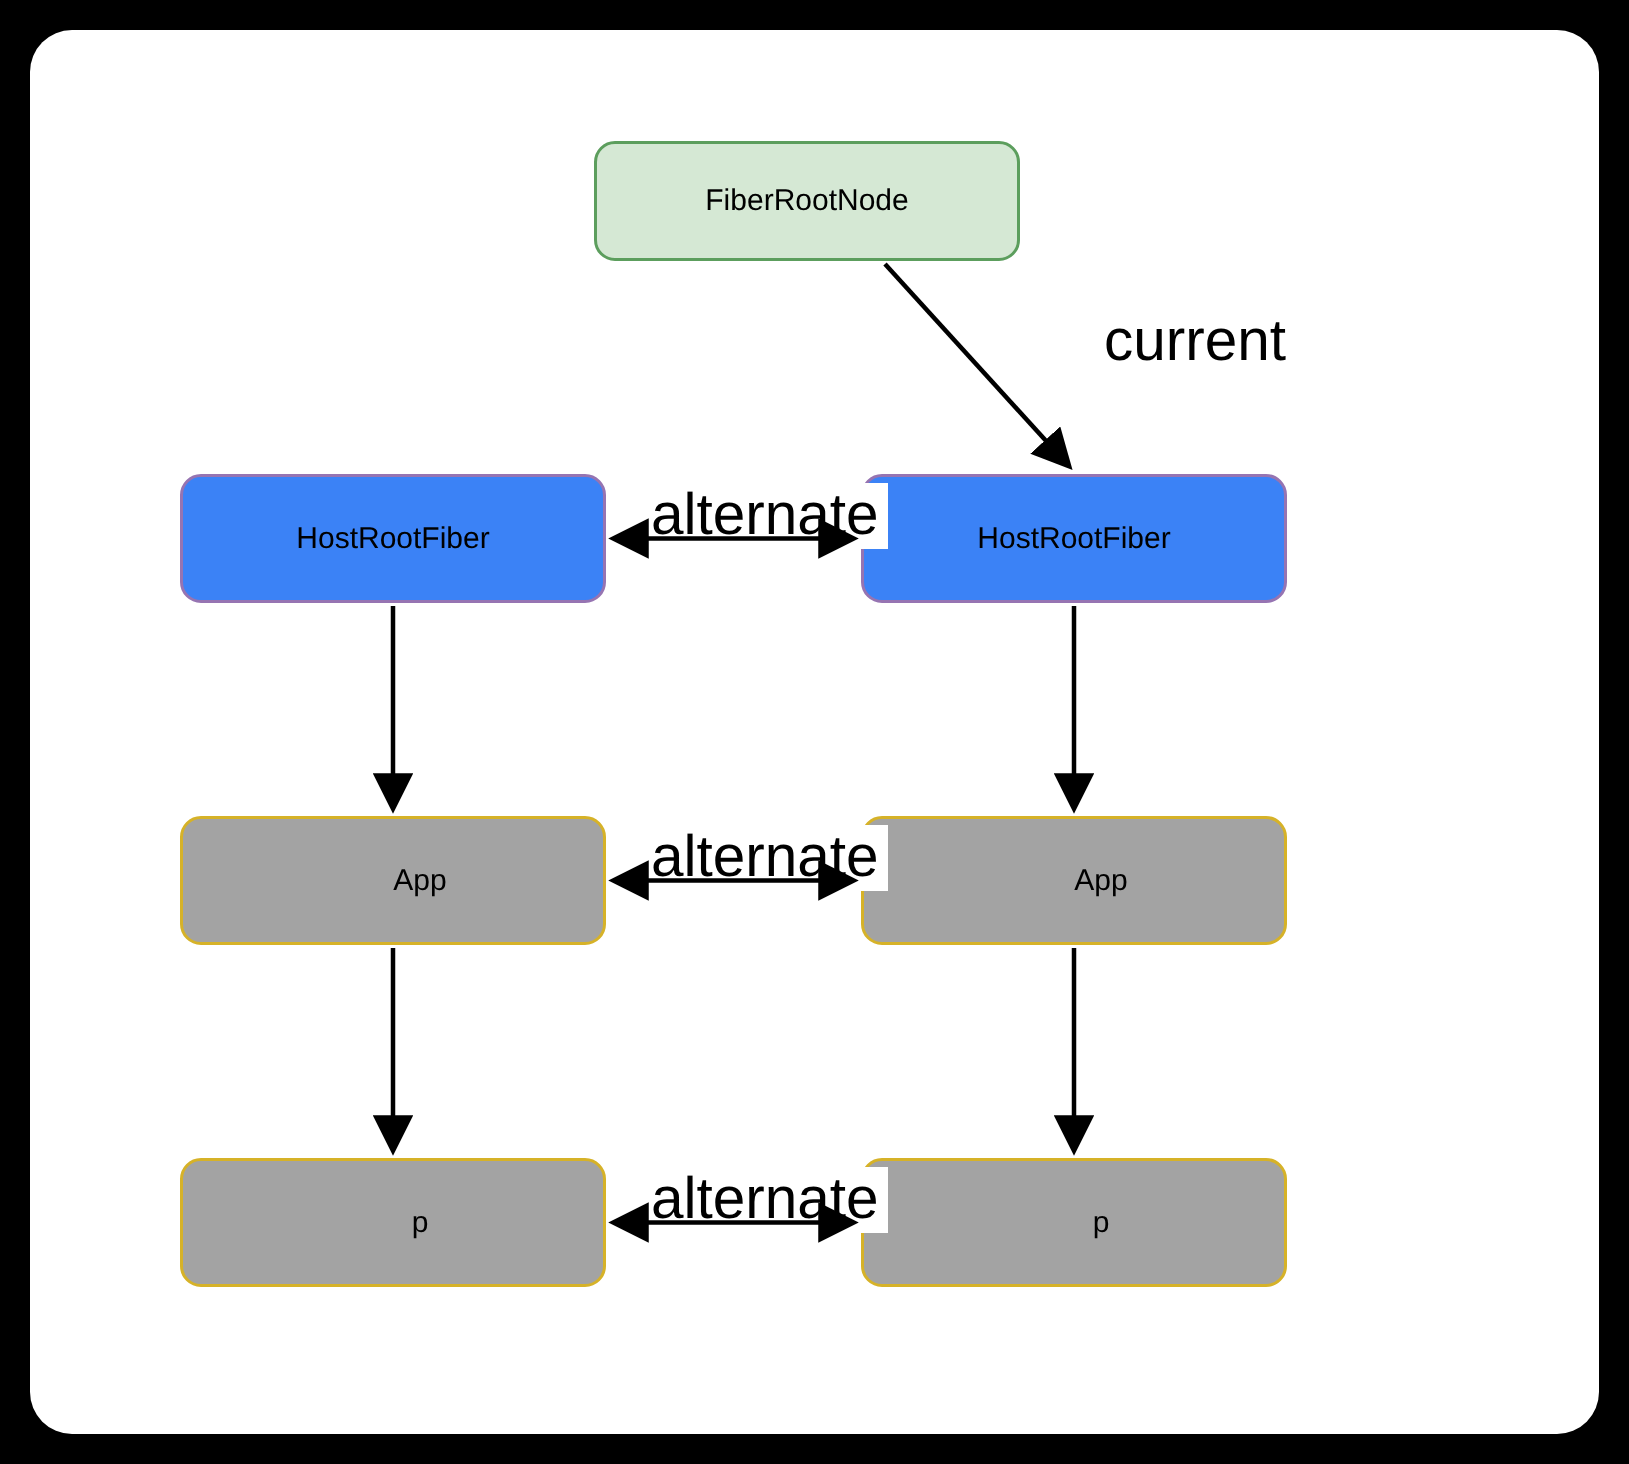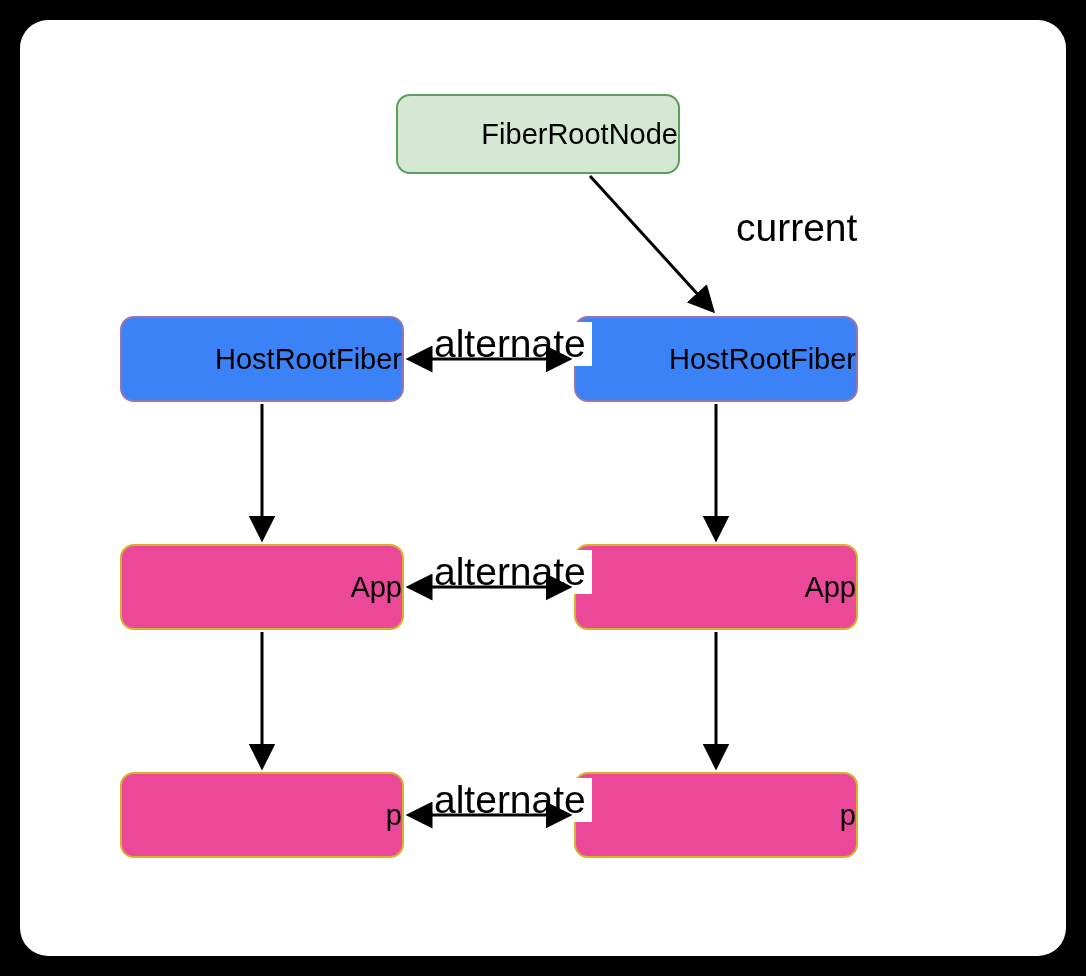--- a/index.html
+++ b/index.html
@@ -21,35 +21,35 @@
       width: 1046px;
       height: 936px;
       background: #fff;
       border-radius: 28px;
     }
     .node {
       position: absolute;
       border-radius: 14px;
       display: flex;
       align-items: center;
-      justify-content: flex-end;
-      font-size: 29px;
+      justify-content: center;
+      font-size: 20px;
       color: #000;
       border: 2px solid;
     }
     .green {
       background: #d5e8d4;
       border-color: #5c9e5d;
     }
     .purple {
       background: #3b82f6;
       border-color: #9674b2;
     }
     .orange {
-      background: #ec4899;
+      background: #a3a3a3;
       border-color: #d6b228;
       padding-left: 36px;
     }
     .label {
       position: absolute;
       font-size: 39px;
       color: #000;
       background: #fff;
       padding: 0 6px;
     }

